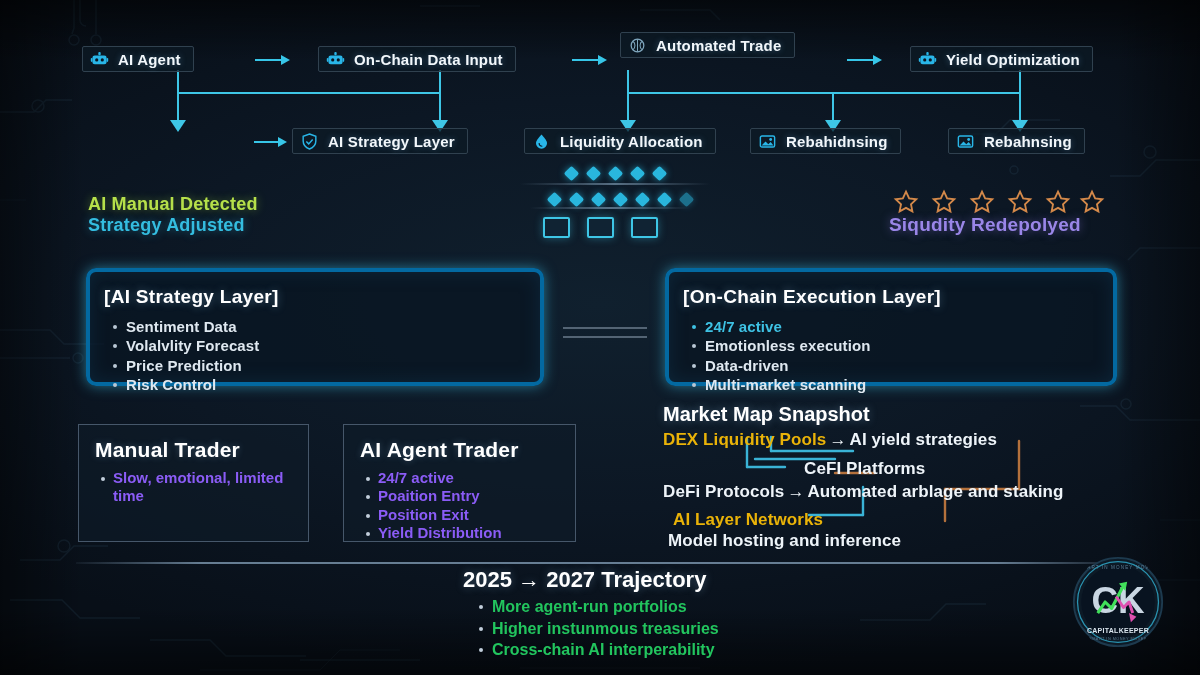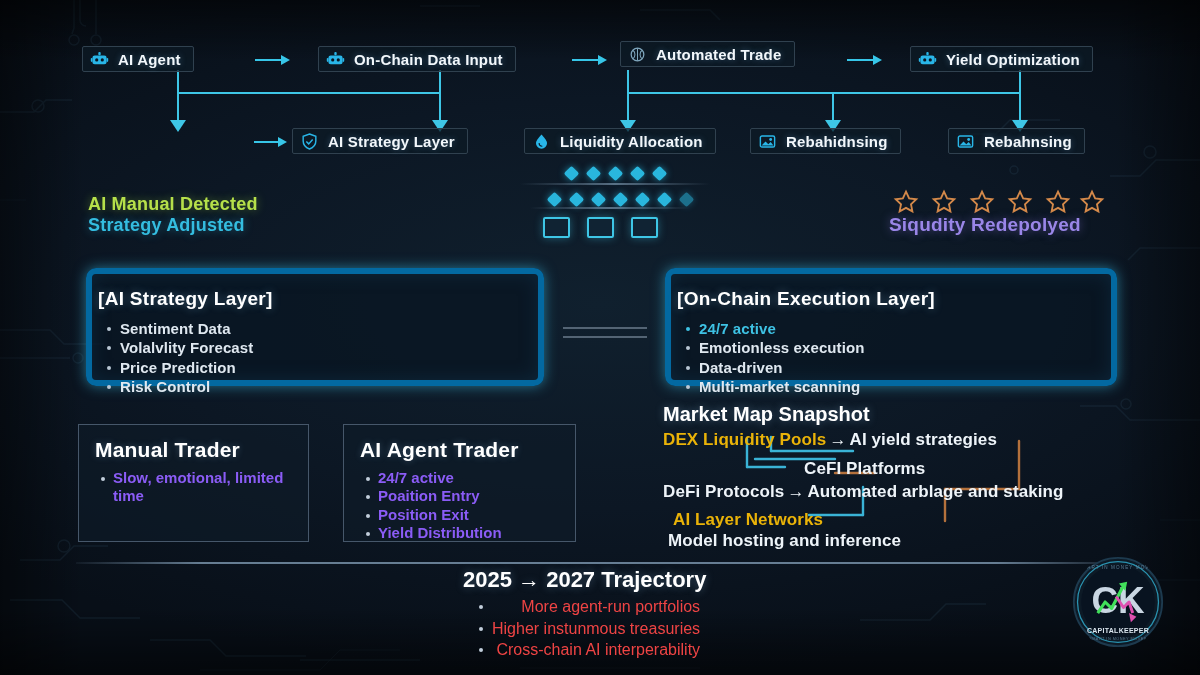--- a/index.html
+++ b/index.html
@@ -130,25 +130,25 @@
   .star {
     position: absolute;
     width: 26px;
     height: 26px;
     color: #d4894a;
   }
 
   
   .glow-panel {
     position: absolute;
-    border: 6px solid #0369a1;
+    border: 4px solid #0369a1;
     border-radius: 10px;
     background: rgba(9, 22, 34, .78);
     box-shadow: 0 0 13px rgba(60,195,235,.55), inset 0 0 18px rgba(20,70,100,.35);
-    padding: 14px 6px;
+    padding: 14px 14px;
   }
   .panel-title {
     font-size: 19px;
     font-weight: bold;
     color: #ffffff;
     letter-spacing: .3px;
     text-shadow: 0 0 8px rgba(140,200,240,.4);
     margin-bottom: 9px;
   }
   .panel-list { list-style: none; padding-left: 22px; }
@@ -252,25 +252,24 @@
     white-space: nowrap;
   }
   #trajectory-list {
     position: absolute;
     list-style: none;
     padding-left: 18px;
   }
   #trajectory-list li {
     position: relative;
     font-size: 16px;
-    font-weight: normal;
+    font-weight: bold;
     line-height: 1.35;
-    color: #ef4444;
+    color: #22c55e;
     white-space: nowrap;
-    text-align: right;
   }
   #trajectory-list li::before {
     content: "";
     position: absolute;
     left: -13px;
     top: 9px;
     width: 4px;
     height: 4px;
     background: #c2cedb;
     border-radius: 50%;
@@ -379,21 +378,21 @@
     </svg>
     <span class="chip-label">On-Chain Data Input</span>
   </div>
   <div class="h-arrow" style="left:570px; top:52px;">
     <svg width="38" height="16" viewBox="0 0 38 16">
       <path d="M2 8 H29" stroke="#37c6e8" stroke-width="2" fill="none"></path>
       <polygon points="28,3 37,8 28,13" fill="#37c6e8"></polygon>
     </svg>
   </div>
 
-  <div class="chip" style="left:620px; top:41px;">
+  <div class="chip" style="left:620px; top:32px;">
     <svg class="ico" viewBox="0 0 24 24">
       <circle cx="12" cy="12" r="8" fill="none" stroke="#7fa6bd" stroke-width="1.6"></circle>
       <path d="M12 4.2 v15.6 M6.5 7 c3 2 3 8 0 10 M17.5 7 c-3 2 -3 8 0 10" fill="none" stroke="#7fa6bd" stroke-width="1.3"></path>
     </svg>
     <span class="chip-label">Automated Trade</span>
   </div>
   <div class="h-arrow" style="left:845px; top:52px;">
     <svg width="38" height="16" viewBox="0 0 38 16">
       <path d="M2 8 H29" stroke="#37c6e8" stroke-width="2" fill="none"></path>
       <polygon points="28,3 37,8 28,13" fill="#37c6e8"></polygon>

